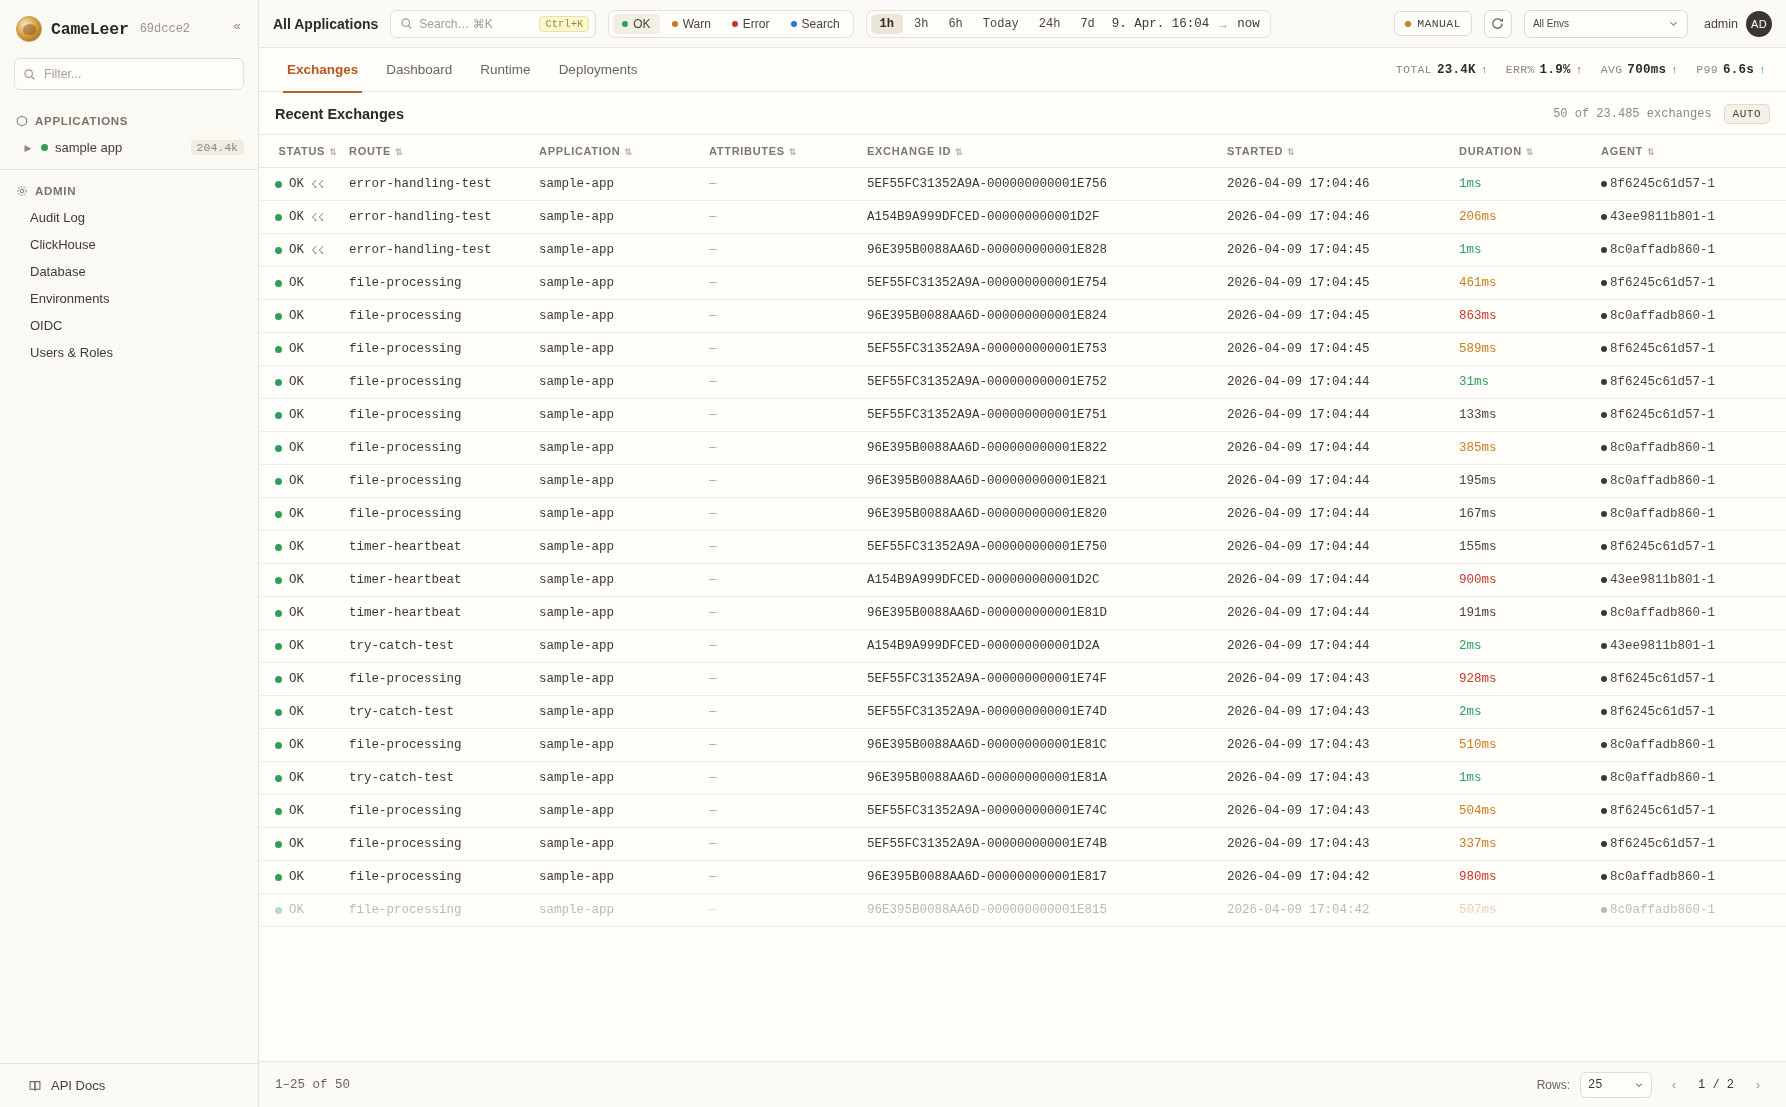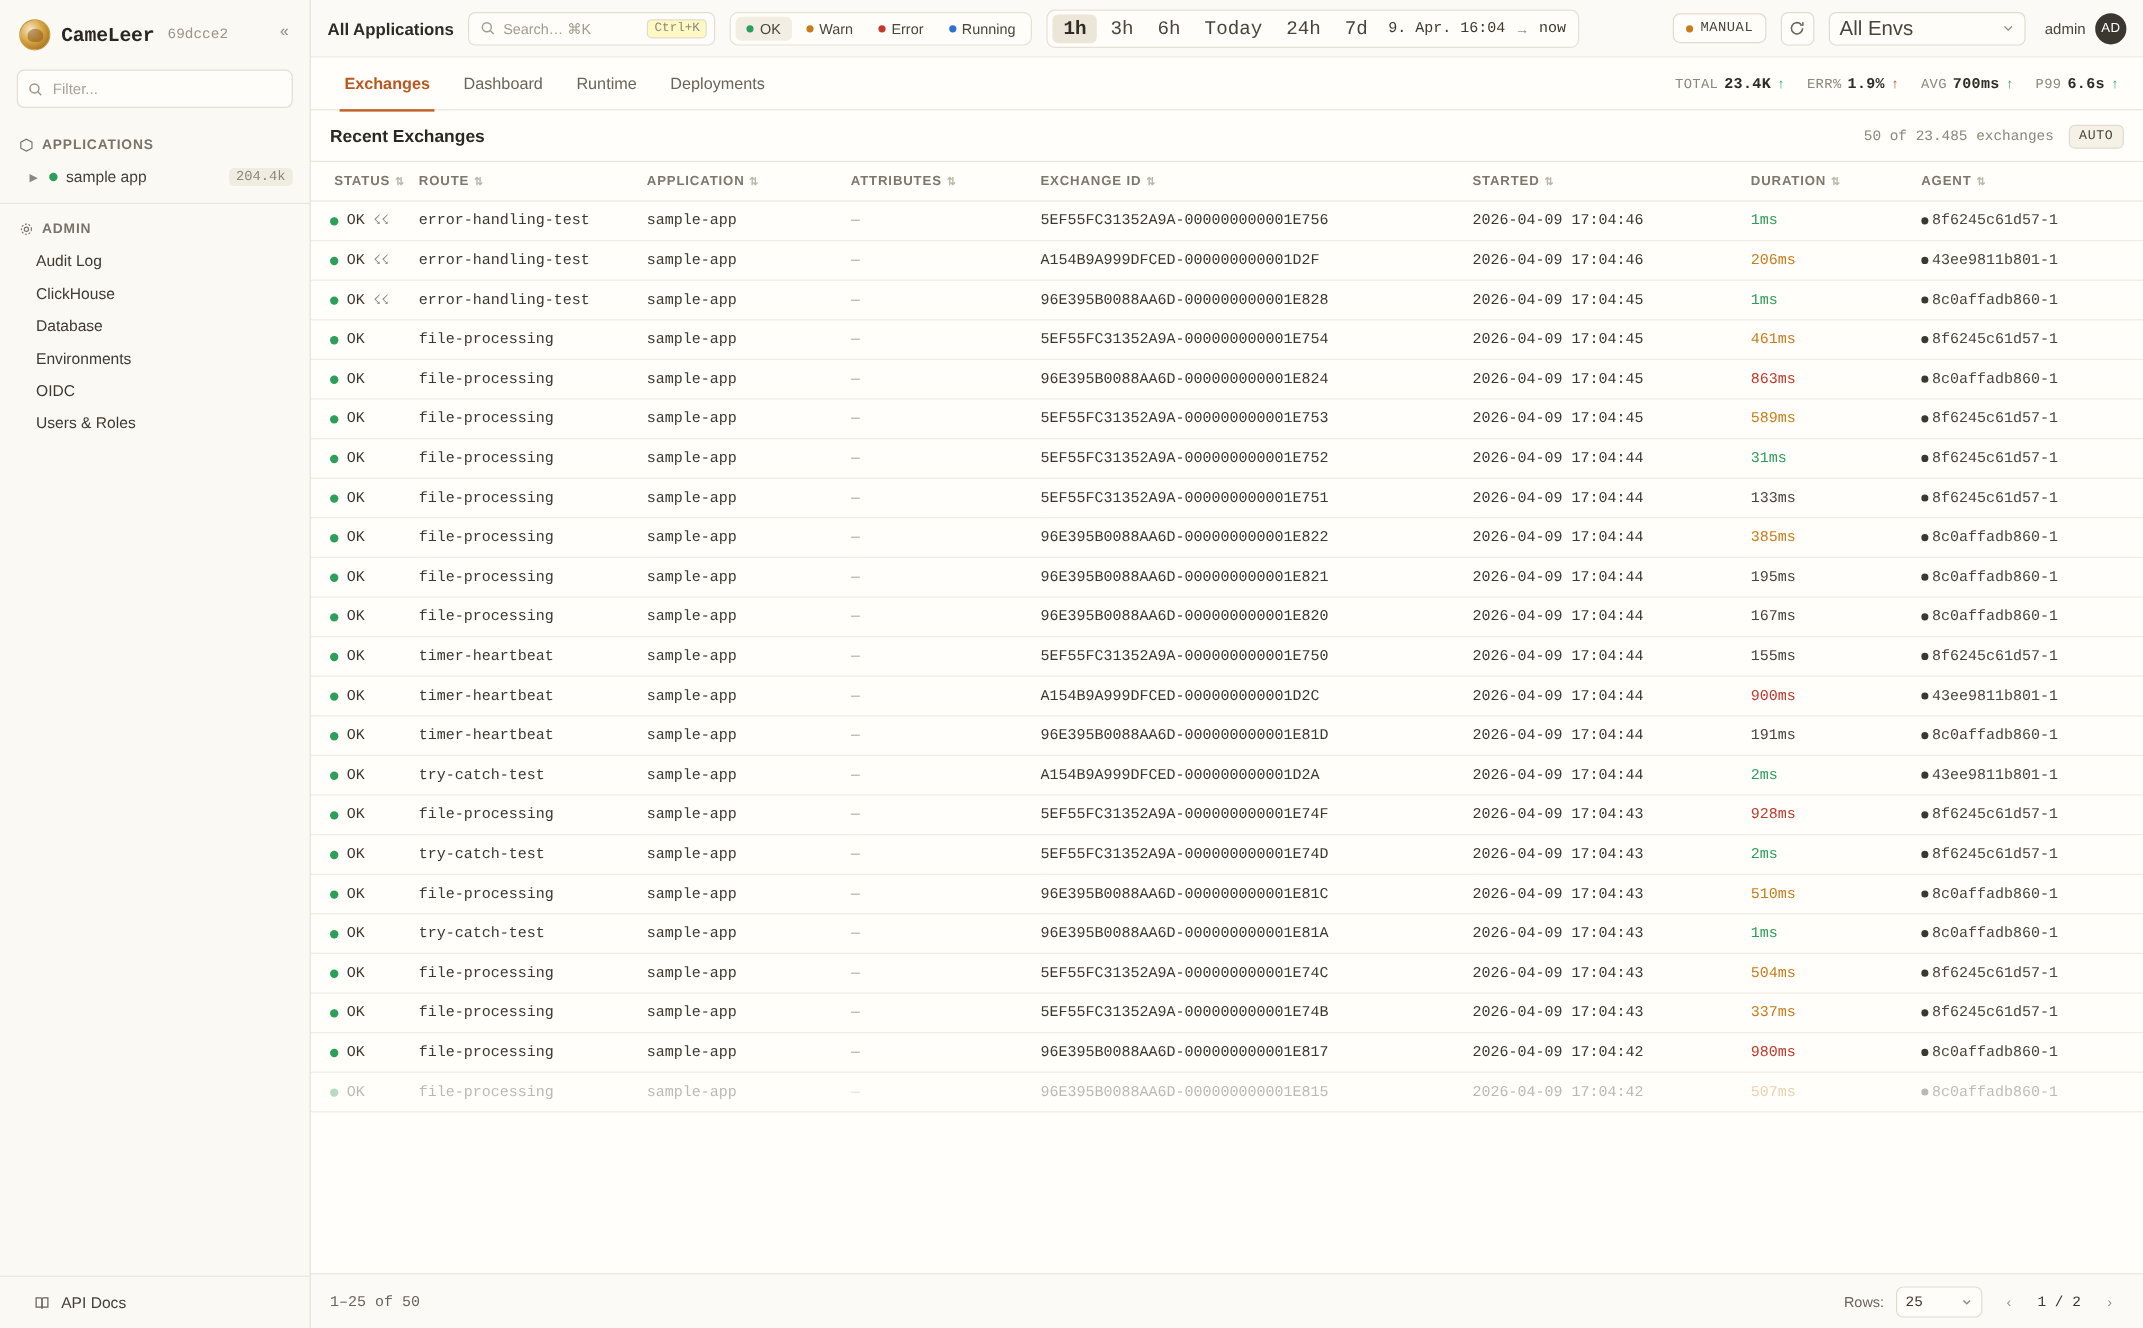--- a/index.html
+++ b/index.html
@@ -232,21 +232,21 @@
   .rangeset {
     display: flex;
     align-items: center;
     gap: 2px;
     border: 1px solid #e7e1d5;
     border-radius: 7px;
     padding: 3px 4px;
     background: #fffdf9;
   }
   .rbtn {
-    font-size: 16px;
+    font-size: 12px;
     color: #4a443c;
     padding: 3px 9px;
     border-radius: 5px;
     cursor: pointer;
     font-family: "Liberation Mono", monospace;
   }
   .rbtn.sel { background: #ece6d8; color: #2f2b25; font-weight: bold; }
   .time-exp {
     font-size: 12.5px;
     color: #3d382f;
@@ -278,21 +278,21 @@
   }
   .env-select {
     width: 164px;
     height: 28px;
     border: 1px solid #e2dcd0;
     border-radius: 6px;
     background: #fffdf9;
     display: flex;
     align-items: center;
     padding: 0 8px;
-    font-size: 17px;
+    font-size: 10px;
     color: #4a443c;
     cursor: pointer;
   }
   .env-select .cv { flex: 1; }
   .user-box {
     display: flex; align-items: center; gap: 8px;
     cursor: pointer;
     padding-left: 4px;
   }
   .user-name { font-size: 12.5px; color: #4a443c; }
@@ -599,21 +599,21 @@
         <div class="chip">
           <span class="d" style="background:#c87d1c"></span>
           <span>Warn</span>
         </div>
         <div class="chip">
           <span class="d" style="background:#c0392b"></span>
           <span>Error</span>
         </div>
         <div class="chip">
           <span class="d" style="background:#2d6fd4"></span>
-          <span>Running</span>
+          <span>Search</span>
         </div>
       </div>
 
       <div class="rangeset">
         <div class="rbtn sel">1h</div>
         <div class="rbtn">3h</div>
         <div class="rbtn">6h</div>
         <div class="rbtn">Today</div>
         <div class="rbtn">24h</div>
         <div class="rbtn">7d</div>

